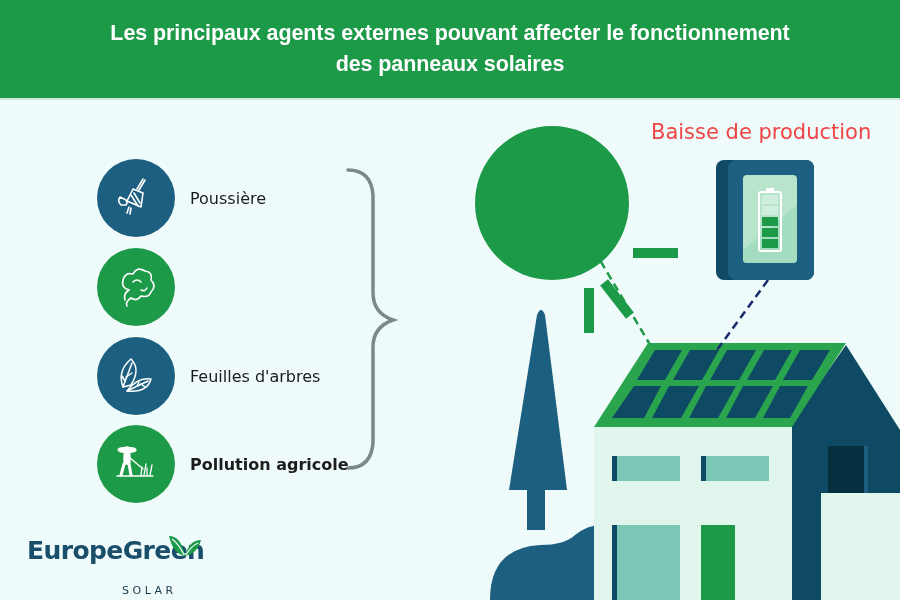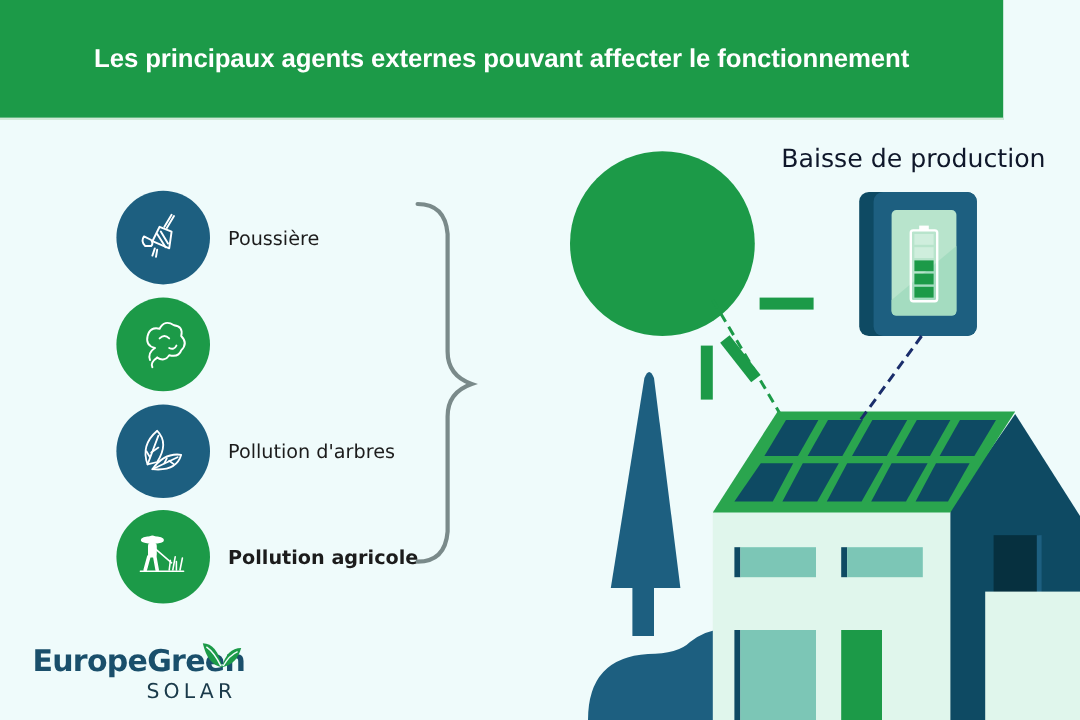--- a/index.html
+++ b/index.html
@@ -1,35 +1,36 @@
 <!DOCTYPE html>
 <html><head>
 <meta charset="utf-8">
 <style>
   * { margin: 0; padding: 0; box-sizing: border-box; }
   html, body { width: 900px; height: 600px; overflow: hidden; }
   body { background: #effbfb; font-family: "Liberation Sans", "DejaVu Sans", sans-serif; position: relative; }
-  .header { position: absolute; left: 0; top: 0; width: 836px; height: 100px; background: #1c9a48; border-bottom: 2px solid #cfe9d6; display: flex; flex-direction: column; align-items: center; justify-content: center; }
+  .header { position: absolute; left: 0; top: 0; width: 900px; height: 100px; background: #1c9a48; border-bottom: 2px solid #cfe9d6; display: flex; flex-direction: column; align-items: center; justify-content: center; }
   .header-line { color: #ffffff; font-weight: bold; font-size: 21.5px; line-height: 31px; letter-spacing: -0.1px; }
   .item { position: absolute; left: 97px; display: flex; align-items: center; }
   .item-circle { width: 78px; height: 78px; border-radius: 50%; display: flex; align-items: center; justify-content: center; }
   .item-label { margin-left: 15px; font-size: 16px; color: #1c1c1c; font-family: "DejaVu Sans", sans-serif; }
   .brace { position: absolute; left: 345px; top: 165px; }
   .scene { position: absolute; left: 0; top: 0; }
-  .prod-label { position: absolute; left: 651px; top: 120px; font-size: 21px; color: #0f172a; font-family: "DejaVu Sans", sans-serif; }
+  .prod-label { position: absolute; left: 651px; top: 120px; font-size: 21px; color: #ef4444; font-family: "DejaVu Sans", sans-serif; }
   .logo { position: absolute; left: 27px; top: 536px; }
   .logo-main { font-size: 25px; font-weight: bold; color: #1a4f6b; letter-spacing: -0.6px; font-family: "DejaVu Sans", sans-serif; }
-  .logo-sub { position: absolute; left: 95px; top: 31px; font-size: 17px; letter-spacing: 3.5px; color: #1a3a4a; font-family: "DejaVu Sans", sans-serif; }
+  .logo-sub { position: absolute; left: 95px; top: 48px; font-size: 11px; letter-spacing: 3.5px; color: #1a3a4a; font-family: "DejaVu Sans", sans-serif; }
   .logo-leaf { position: absolute; left: 140px; top: -2px; }
 </style>
 </head>
 <body>
 
 <div class="header">
   <div class="header-line">Les principaux agents externes pouvant affecter le fonctionnement</div>
+  <div class="header-line">des panneaux solaires</div>
 </div>
 
 <div class="item" style="top:159px;text-align:center;">
   <div class="item-circle" style="background:#1d5f80;">
     <svg width="50" height="50" viewBox="0 0 50 50" fill="none" stroke="#fff" stroke-width="1.6" stroke-linecap="round" stroke-linejoin="round">
       <line x1="32" y1="6" x2="26" y2="16"></line>
       <line x1="34" y1="7" x2="28" y2="17"></line>
       <path d="M22 16 L32 20 L30 34 L16 28 Z"></path>
       <line x1="20" y1="22" x2="27" y2="33"></line>
       <line x1="23" y1="20" x2="29" y2="30"></line>
@@ -59,21 +60,21 @@
       <path d="M12 36 Q6 20 20 8 Q30 18 20 34 Z"></path>
       <line x1="12" y1="36" x2="21" y2="12"></line>
       <line x1="15" y1="26" x2="21" y2="22"></line>
       <line x1="14" y1="30" x2="11" y2="25"></line>
       <path d="M16 40 Q26 26 40 28 Q36 42 16 40 Z"></path>
       <line x1="16" y1="40" x2="37" y2="30"></line>
       <line x1="26" y1="35" x2="28" y2="31"></line>
       <line x1="30" y1="33" x2="34" y2="36"></line>
     </svg>
   </div>
-  <span class="item-label">Pollution d'arbres</span>
+  <span class="item-label">Feuilles d'arbres</span>
 </div>
 
 <div class="item" style="top:425px;font-weight:bold;">
   <div class="item-circle" style="background:#1c9a48;">
     <svg width="50" height="50" viewBox="0 0 50 50" fill="#fff" stroke="#fff" stroke-width="1.3" stroke-linecap="round">
       <ellipse cx="16" cy="11" rx="9" ry="2.5"></ellipse>
       <path d="M12 11 Q16 5 20 11 Z"></path>
       <rect x="13" y="14" width="6" height="11" rx="2"></rect>
       <line x1="18" y1="18" x2="32" y2="30" fill="none"></line>
       <path d="M13 25 L10 36 M18 25 L20 36" fill="none" stroke-width="3"></path>

